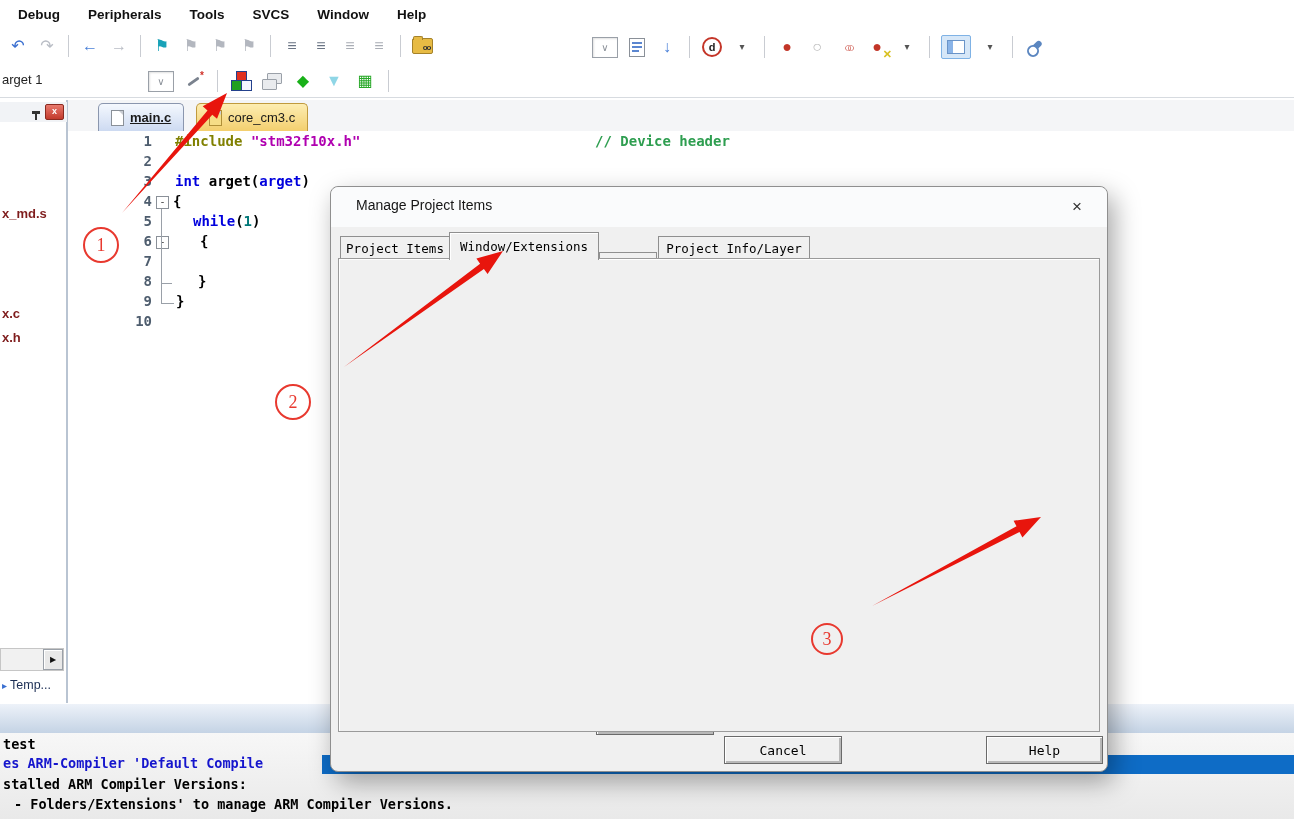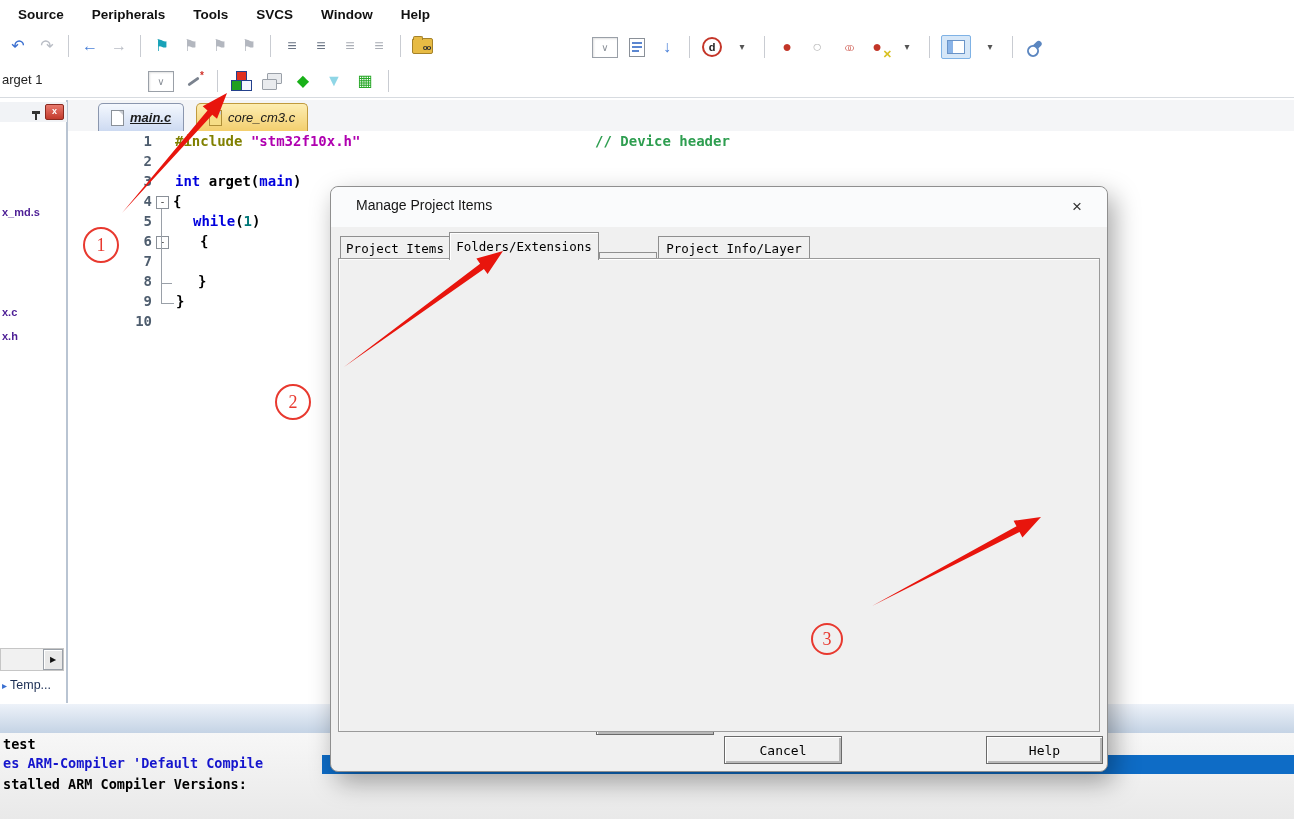--- a/index.html
+++ b/index.html
@@ -34,21 +34,21 @@
   .layoutbtn{width:28px;height:22px;background:#d6e7f8;border:1px solid #7fb2e5;border-radius:2px;display:flex;align-items:center;justify-content:center;}
   .layoutbtn .mini{width:16px;height:12px;background:#fff;border:1px solid #6a94c8;position:relative;}
   .layoutbtn .mini:before{content:"";position:absolute;left:0;top:0;bottom:0;width:5px;background:#8ab4e8;}
   .bp-x{position:relative;}
   .bp-x .x{position:absolute;right:-4px;bottom:-2px;color:#d8c020;font-weight:bold;font-size:11px;}
   .ringd{width:16px;height:16px;border:2px solid #c43528;border-radius:50%;display:flex;align-items:center;justify-content:center;font-size:11px;font-weight:bold;color:#222;}
   .wand{position:relative;width:20px;height:20px;}
   .wand .stick{position:absolute;left:3px;top:9px;width:13px;height:3px;background:#7a828e;transform:rotate(-35deg);border-radius:2px;}
   .wand .spark{position:absolute;right:0;top:0;color:#d03028;font-size:10px;font-weight:bold;}
   
-  #tabbar{left:68px;top:100px;width:1226px;height:31px;background:#f4f5f7;border-bottom:2px solid #95a1b2;font-style:italic;}
+  #tabbar{left:68px;top:100px;width:1226px;height:31px;background:#f4f5f7;border-bottom:2px solid #95a1b2;}
   .etab{position:absolute;bottom:0;height:27px;display:flex;align-items:center;gap:6px;padding:0 12px;border:1px solid #8a96ae;border-bottom:none;border-radius:5px 5px 0 0;font-size:13px;}
   #tab-main{left:30px;background:linear-gradient(#f4f8fe,#cddaf1);font-weight:bold;}
   #tab-main .lbl{text-decoration:underline;}
   #tab-core{left:128px;background:linear-gradient(#fdedb2,#f3cf6e);border-color:#c09a3e;}
   .fdoc{width:11px;height:14px;background:#fff;border:1px solid #8a9098;position:relative;}
   .fdoc:before{content:"";position:absolute;right:0;top:0;border-style:solid;border-width:0 4px 4px 0;border-color:transparent #c9ccd2 transparent transparent;}
   .fdoc.y{background:#f6dd86;border-color:#b09038;}
   
   #editor{left:68px;top:131px;width:1226px;height:572px;background:#fff;}
   .codeline{position:absolute;height:20px;font-family:"DejaVu Sans Mono",monospace;font-size:14px;font-weight:bold;white-space:pre;}
@@ -57,21 +57,21 @@
   .tok-num{color:#007878;} .tok-plain{color:#000;} .tok-com{color:#2e9e50;}
   .foldbox{position:absolute;width:11px;height:11px;border:1px solid #8a9098;background:#fff;font-size:10px;line-height:9px;text-align:center;color:#444;font-family:"DejaVu Sans Mono",monospace;}
   .foldline{position:absolute;width:1px;background:#9aa0a8;}
   .foldtick{position:absolute;height:1px;background:#9aa0a8;}
   
   #lpanel{left:0;top:100px;width:66px;height:603px;background:#fff;border-right:2px solid #b9c4d2;}
   #lpanel-hdr{position:absolute;left:0;top:2px;width:64px;height:20px;background:#f1f3f6;display:flex;align-items:center;justify-content:flex-end;gap:5px;padding-right:3px;}
   .pin{width:8px;height:3px;background:#333;position:relative;}
   .pin:after{content:"";position:absolute;left:3px;top:3px;width:2px;height:6px;background:#333;}
   .closebtn{width:17px;height:14px;background:linear-gradient(#e97a6e,#c23a2c);border:1px solid #8a2a20;border-radius:2px;color:#fff;font-size:9px;line-height:12px;text-align:center;font-weight:bold;}
-  .sideitem{position:absolute;left:2px;font-size:11px;font-weight:bold;color:#4c1d95;white-space:nowrap;}
+  .sideitem{position:absolute;left:2px;font-size:13px;font-weight:bold;color:#7f1d1d;white-space:nowrap;}
   #hscroll{position:absolute;left:0;top:548px;width:62px;height:21px;background:#f1f1f1;border:1px solid #c6c6c6;}
   #hscroll .btn{position:absolute;right:0;top:0;width:18px;height:19px;background:#e8e8e8;border:1px solid #9aa0a8;box-shadow:inset 1px 1px 0 #fff;font-size:8px;display:flex;align-items:center;justify-content:center;color:#111;}
   #temptab{position:absolute;left:2px;top:578px;display:flex;align-items:center;gap:3px;font-size:12.5px;color:#1d2f55;}
   
   #bluestrip{left:0;top:703px;width:1294px;height:30px;background:linear-gradient(#edf2f9,#c3d2e4);border-top:1px solid #fff;border-bottom:1px solid #8b99ab;}
   #output{left:0;top:733px;width:1294px;height:86px;background:linear-gradient(#f7f7f7,#e9e9e9);font-family:"DejaVu Sans Mono",monospace;font-size:13.5px;font-weight:bold;color:#000;}
   .outline{position:absolute;left:3px;white-space:pre;}
   #out-band{position:absolute;left:322px;top:22px;width:972px;height:19px;background:#0e6cc6;}
   #out-l2{color:#1515cd;top:22px;}
   
@@ -98,21 +98,21 @@
   #anno-arrows{position:absolute;left:0;top:0;width:1294px;height:819px;z-index:60;pointer-events:none;}
   .anno-circle{position:absolute;border:2px solid #e8392f;border-radius:50%;color:#e8392f;display:flex;align-items:center;justify-content:center;font-size:18px;font-family:"Liberation Serif",serif;z-index:60;background:transparent;}
   #watermark{left:1062px;top:788px;font-size:17px;color:#cccccc;text-shadow:1px 1px 0 #ffffff;z-index:70;}
 </style>
 </head>
 <body>
 
 <div id="app">
 
   <div id="menubar" class="abs">
-    <span class="menu-item">Source</span>
+    <span class="menu-item">Debug</span>
     <span class="menu-item">Peripherals</span>
     <span class="menu-item">Tools</span>
     <span class="menu-item">SVCS</span>
     <span class="menu-item">Window</span>
     <span class="menu-item">Help</span>
   </div>
 
   <div id="toolbar1" class="abs">
     <div class="tbgroup">
       <span class="ticon" style="color:#3a6fd0;">↶</span>
@@ -252,43 +252,44 @@
     <div class="codeline" style="top:182px;"><span class="lnum">10</span></div>
 
     <div class="foldbox" style="left:88px;top:65px;">-</div>
     <div class="foldbox" style="left:88px;top:105px;">-</div>
     <div class="foldline" style="left:93px;top:78px;height:94px;"></div>
     <div class="foldtick" style="left:93px;top:152px;width:11px;"></div>
     <div class="foldtick" style="left:93px;top:172px;width:13px;"></div>
 
     <div class="codeline" style="top:2px;left:107px;"><span class="tok-dir">#include</span><span class="tok-plain"> </span><span class="tok-str">"stm32f10x.h"</span></div>
     <div class="codeline tok-com" style="top:2px;left:527px;">// Device header</div>
-    <div class="codeline" style="top:42px;left:107px;"><span class="tok-kw">int</span><span class="tok-plain"> arget(</span><span class="tok-kw">main</span><span class="tok-plain">)</span></div>
+    <div class="codeline" style="top:42px;left:107px;"><span class="tok-kw">int</span><span class="tok-plain"> arget(</span><span class="tok-kw">arget</span><span class="tok-plain">)</span></div>
     <div class="codeline tok-plain" style="top:62px;left:105px;">{</div>
     <div class="codeline" style="top:82px;left:125px;"><span class="tok-kw">while</span><span class="tok-plain">(</span><span class="tok-num">1</span><span class="tok-plain">)</span></div>
     <div class="codeline tok-plain" style="top:102px;left:132px;">{</div>
     <div class="codeline tok-plain" style="top:142px;left:130px;">}</div>
     <div class="codeline tok-plain" style="top:162px;left:108px;">}</div>
   </div>
 
   <div id="bluestrip" class="abs"></div>
   <div id="output" class="abs">
     <div id="out-band"></div>
     <div class="outline" style="top:3px;">test</div>
     <div class="outline" id="out-l2">es ARM-Compiler 'Default Compile</div>
     <div class="outline" style="top:43px;">stalled ARM Compiler Versions:</div>
+    <div class="outline" style="top:63px;left:14px;">- Folders/Extensions' to manage ARM Compiler Versions.</div>
   </div>
 
   <div id="dialog" class="abs">
     <div id="dlg-title">
       <span class="t">Manage Project Items</span>
       <span id="dlg-close">×</span>
     </div>
     <div class="dtab inactive" style="left:9px;width:108px;">Project Items</div>
-    <div class="dtab active" style="left:118px;width:148px;">Folders/Extensions</div>
+    <div class="dtab active" style="left:118px;width:148px;">Window/Extensions</div>
     <div class="dtab inactive" style="left:268px;width:56px;margin-top:16px;">Books</div>
     <div class="dtab inactive" style="left:327px;width:150px;">Project Info/Layer</div>
     <div id="dlg-frame"></div>
 
     <span class="dlabel" style="left:22px;top:76px;">Development Tool Folders:</span>
     <span class="dlabel" style="left:536px;top:76px;">Default File Extensions:</span>
 
     <span class="chk dis" style="left:34px;top:108px;"></span>
     <span class="dlabel gray" style="left:56px;top:107px;"><u>U</u>se Settings from TOOLS.INI:</span>
 

